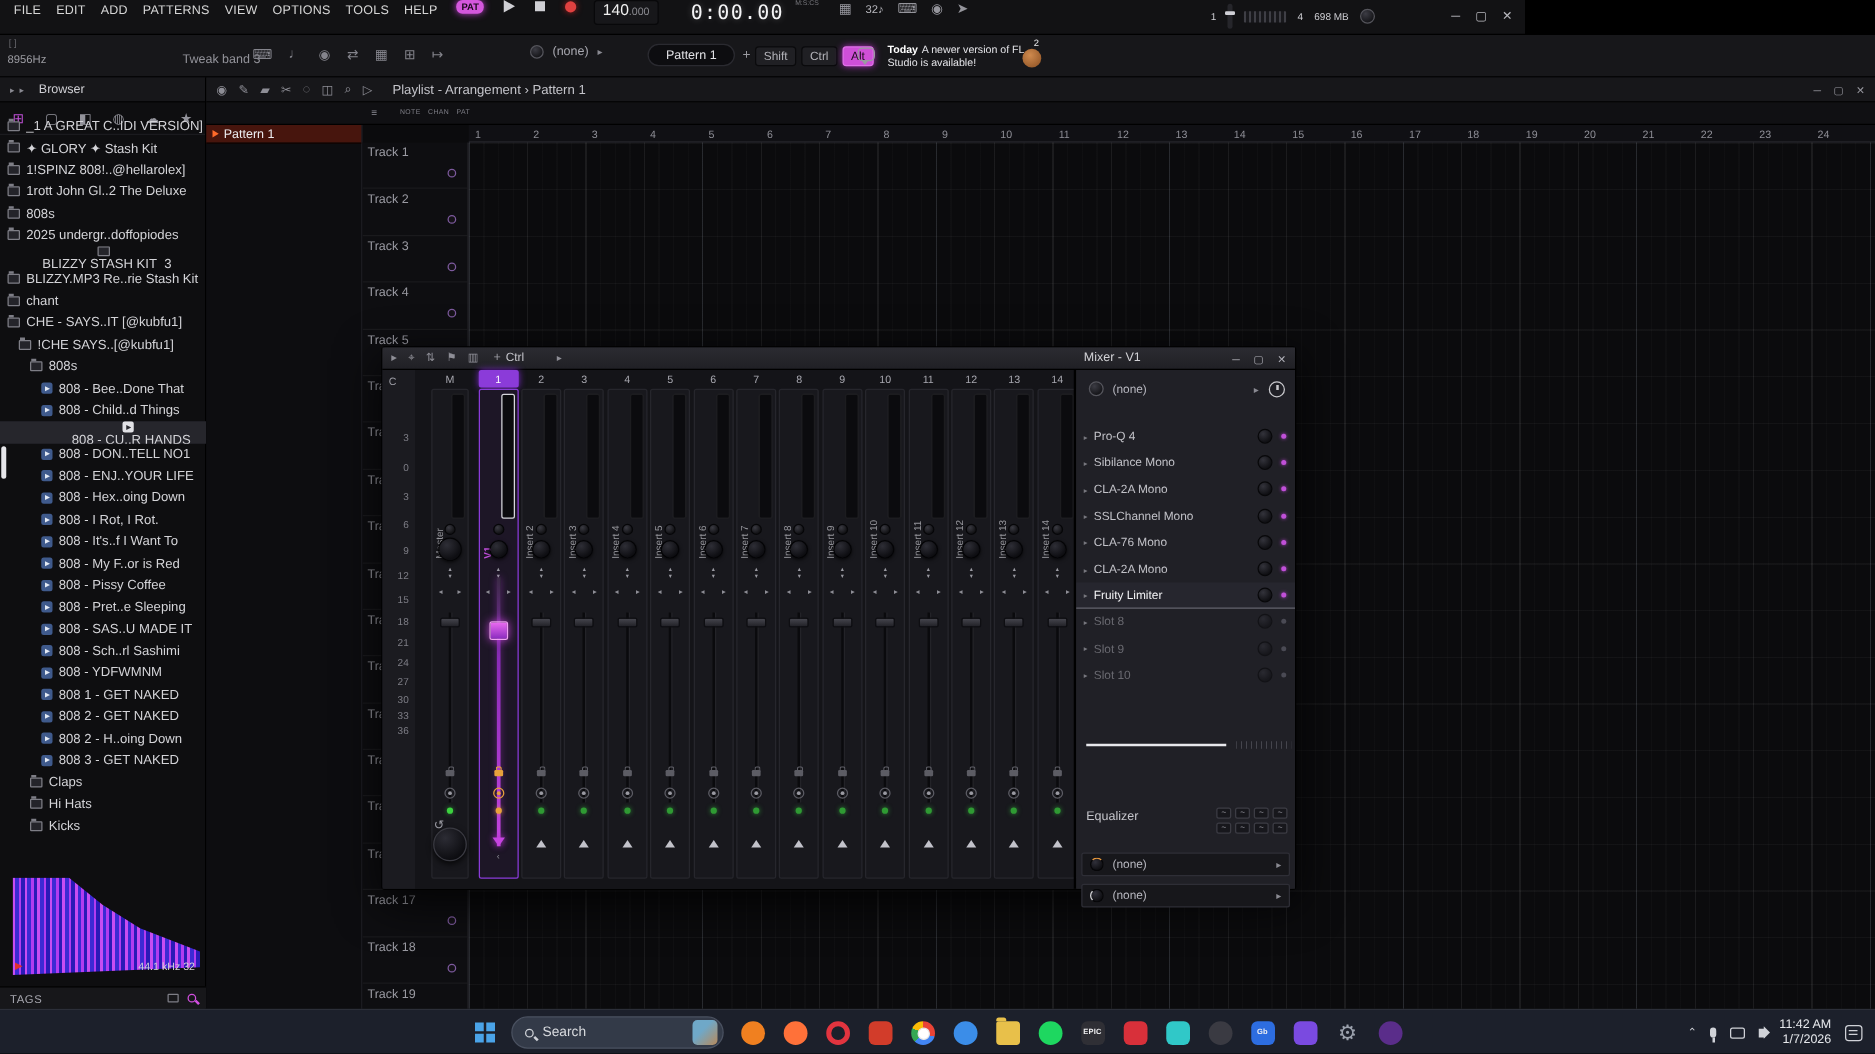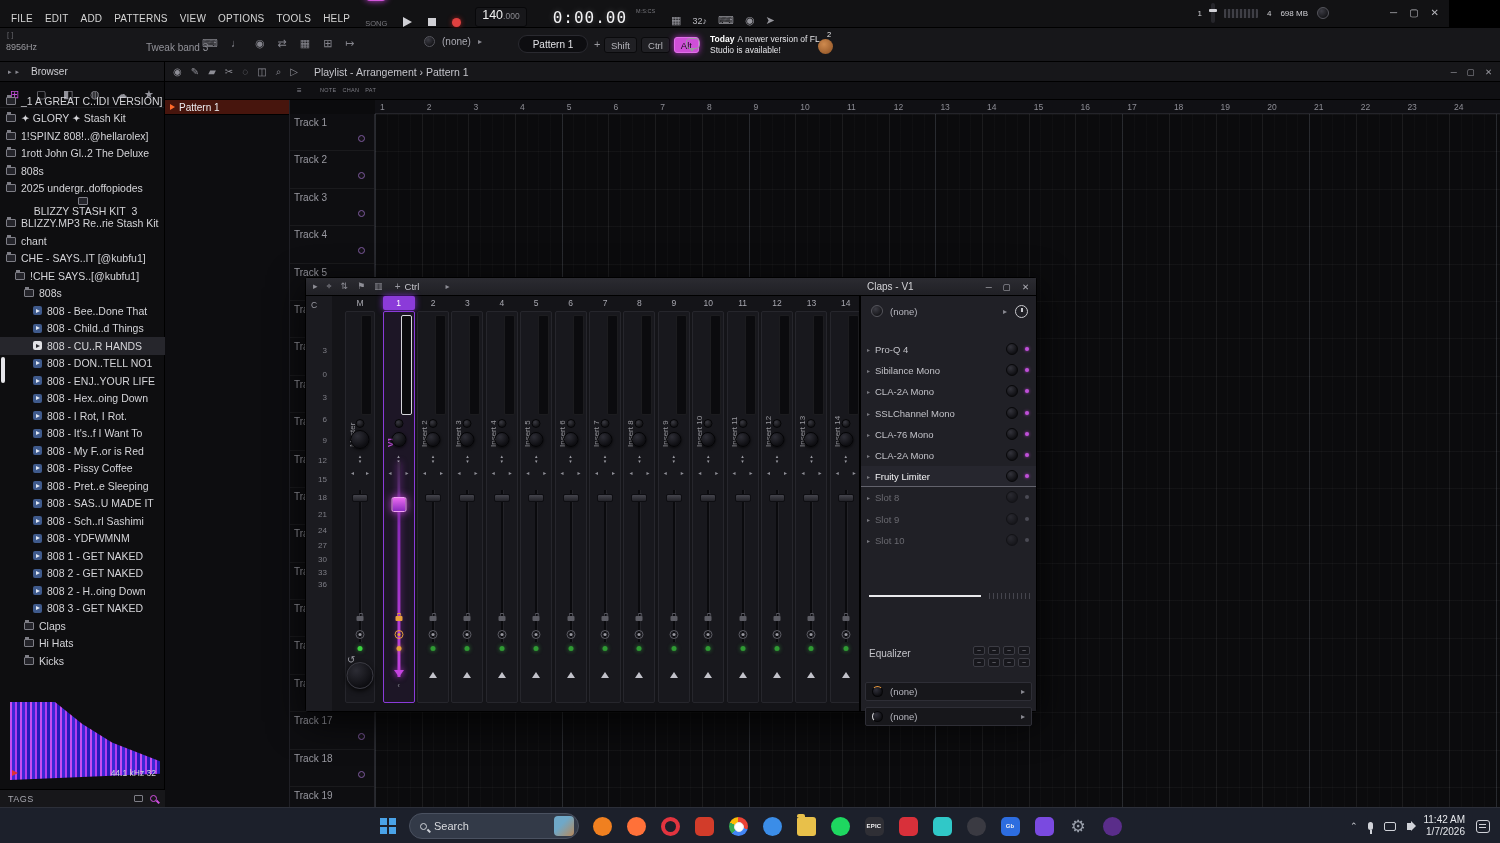--- a/index.html
+++ b/index.html
@@ -1,20 +1,20 @@
 <!DOCTYPE html>
 <html><head>
 <meta charset="utf-8">
 <style>
 *{margin:0;padding:0;box-sizing:border-box}
 html,body{width:1500px;height:843px;background:#000;overflow:hidden}
 body{position:relative;font-family:"Liberation Sans",sans-serif;color:#c8c8c8;-webkit-font-smoothing:antialiased}
 
 
-#topbar{position:absolute;left:0;top:0;width:1449px;height:28px;background:#121214;border-bottom:1px solid #000;display:flex;align-items:flex-end}
+#topbar{position:absolute;left:0;top:0;width:1220px;height:28px;background:#121214;border-bottom:1px solid #000;display:flex;align-items:flex-start}
 #menu{display:flex;align-items:center;padding-left:6px;gap:2px}
 .menu-item{font-size:10px;color:#d6d6d6;padding:3px 5px;letter-spacing:.2px}
 #patsong{margin-left:10px;display:flex;flex-direction:column;align-items:center;line-height:1}
 #pat-label{font-size:7.5px;font-weight:bold;color:#1a081c;background:#d457dd;border-radius:5px;padding:1.5px 4px;box-shadow:0 0 6px #c040d0}
 #song-label{font-size:7.5px;color:#77777d;margin-top:19px}
 .transport{display:flex;align-items:center;gap:16px;margin-left:16px}
 .play-icon{width:0;height:0;border-left:9px solid #cfcfd4;border-top:5.5px solid transparent;border-bottom:5.5px solid transparent}
 .stop-icon{width:8px;height:8px;background:#cfcfd4}
 .rec-icon{width:9px;height:9px;border-radius:50%;background:#e04140;box-shadow:0 0 5px #a02020}
 #tempo-box{margin-left:14px;background:#17171a;border:1px solid #08080a;border-radius:3px;height:20px;display:flex;align-items:baseline;padding:0 6px}
@@ -370,21 +370,21 @@
         <span>808s</span>
       </div>
       <div class="b-row" style="padding-left: 33px;">
         <span class="icon-file"></span>
         <span>808 - Bee..Done That</span>
       </div>
       <div class="b-row" style="padding-left: 33px;">
         <span class="icon-file"></span>
         <span>808 - Child..d Things</span>
       </div>
-      <div class="b-row selected" style="padding-left: 33px;">
+      <div class="b-row selected" style="padding-left: 45px; flex-direction: column;">
         <span class="icon-file"></span>
         <span>808 - CU..R HANDS</span>
       </div>
       <div class="b-row" style="padding-left: 33px;">
         <span class="icon-file"></span>
         <span>808 - DON..TELL NO1</span>
       </div>
       <div class="b-row" style="padding-left: 33px;">
         <span class="icon-file"></span>
         <span>808 - ENJ..YOUR LIFE</span>
@@ -614,21 +614,21 @@
       <span>⌖</span>
       <span>⇅</span>
       <span>⚑</span>
       <span>▥</span>
     </span>
     <span id="mx-wide">
       <span class="plus">+</span>
       <span>Ctrl</span>
     </span>
     <span id="mx-wide-arrow" class="arrow-r">▸</span>
-    <span id="mx-title">Claps - V1</span>
+    <span id="mx-title">Mixer - V1</span>
     <span id="mx-winctl">
       <span>─</span>
       <span>▢</span>
       <span>✕</span>
     </span>
   </div>
   <div id="mx-ruler">
     <span id="mx-ruler-c">C</span>
   <span class="ruler-num" style="top: 50px;">3</span>
       <span class="ruler-num" style="top: 74px;">0</span>

